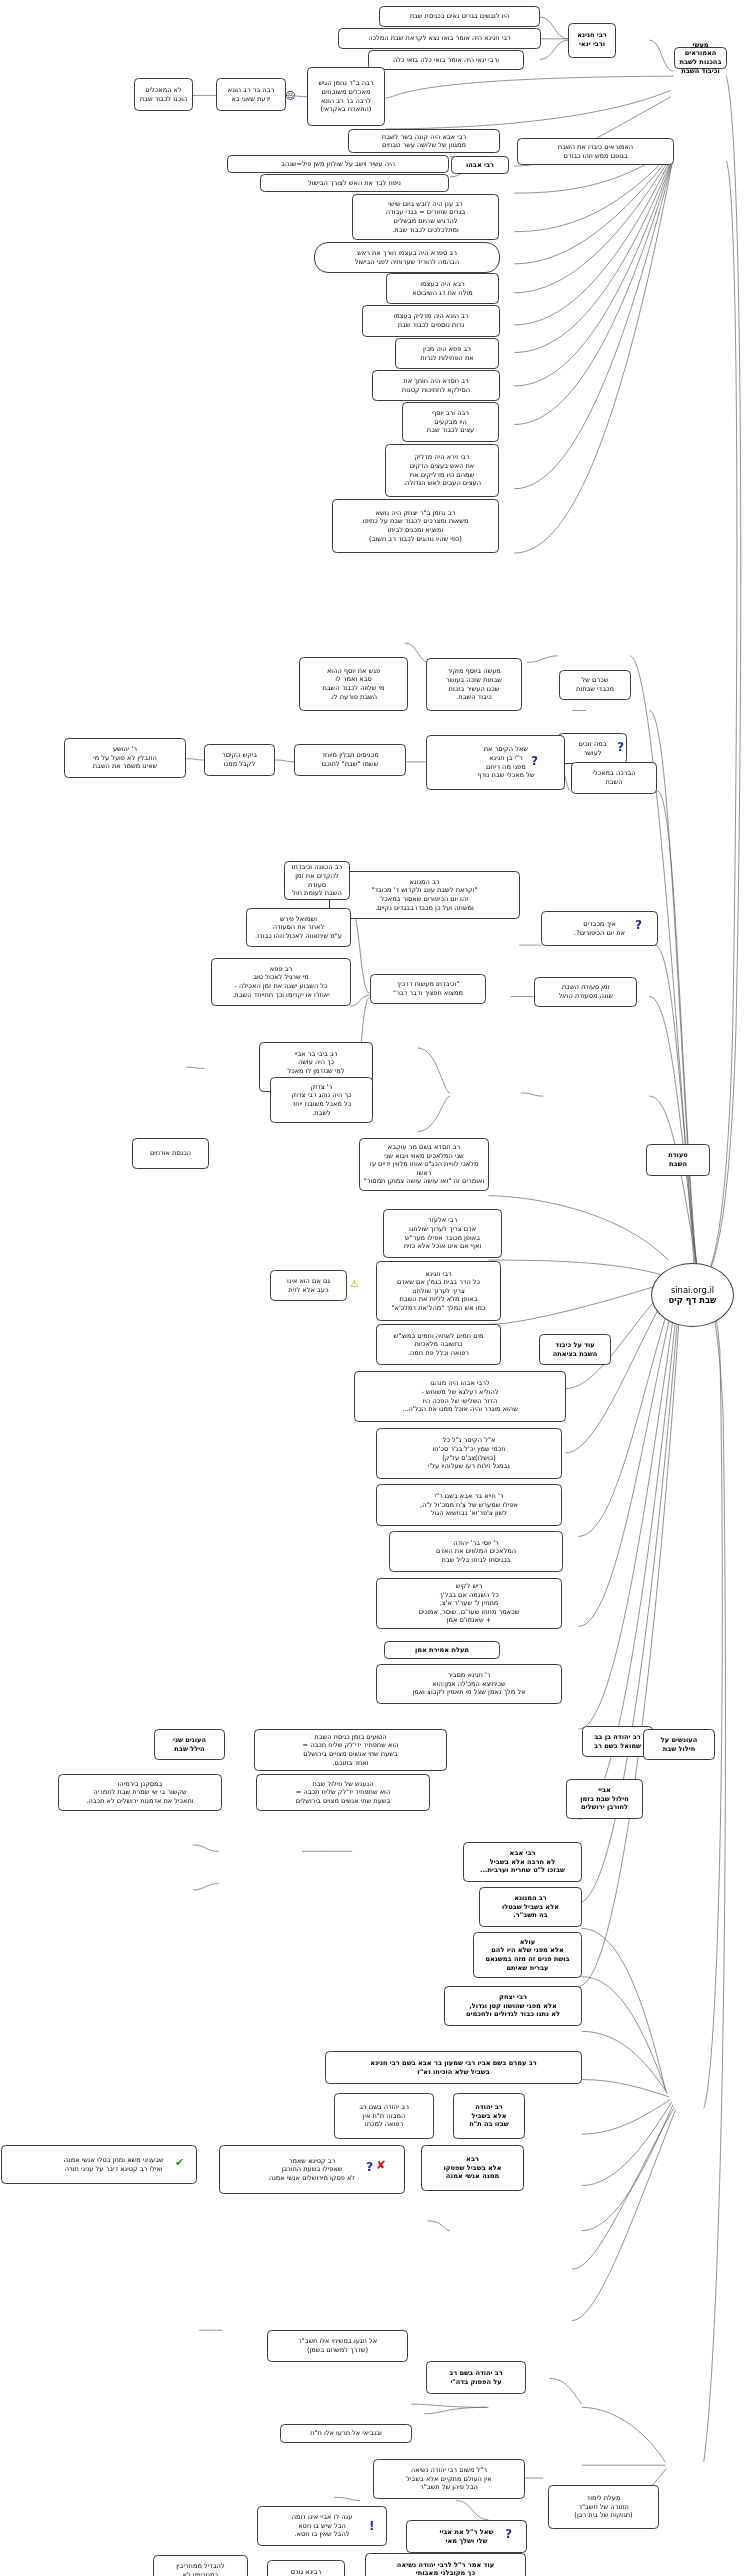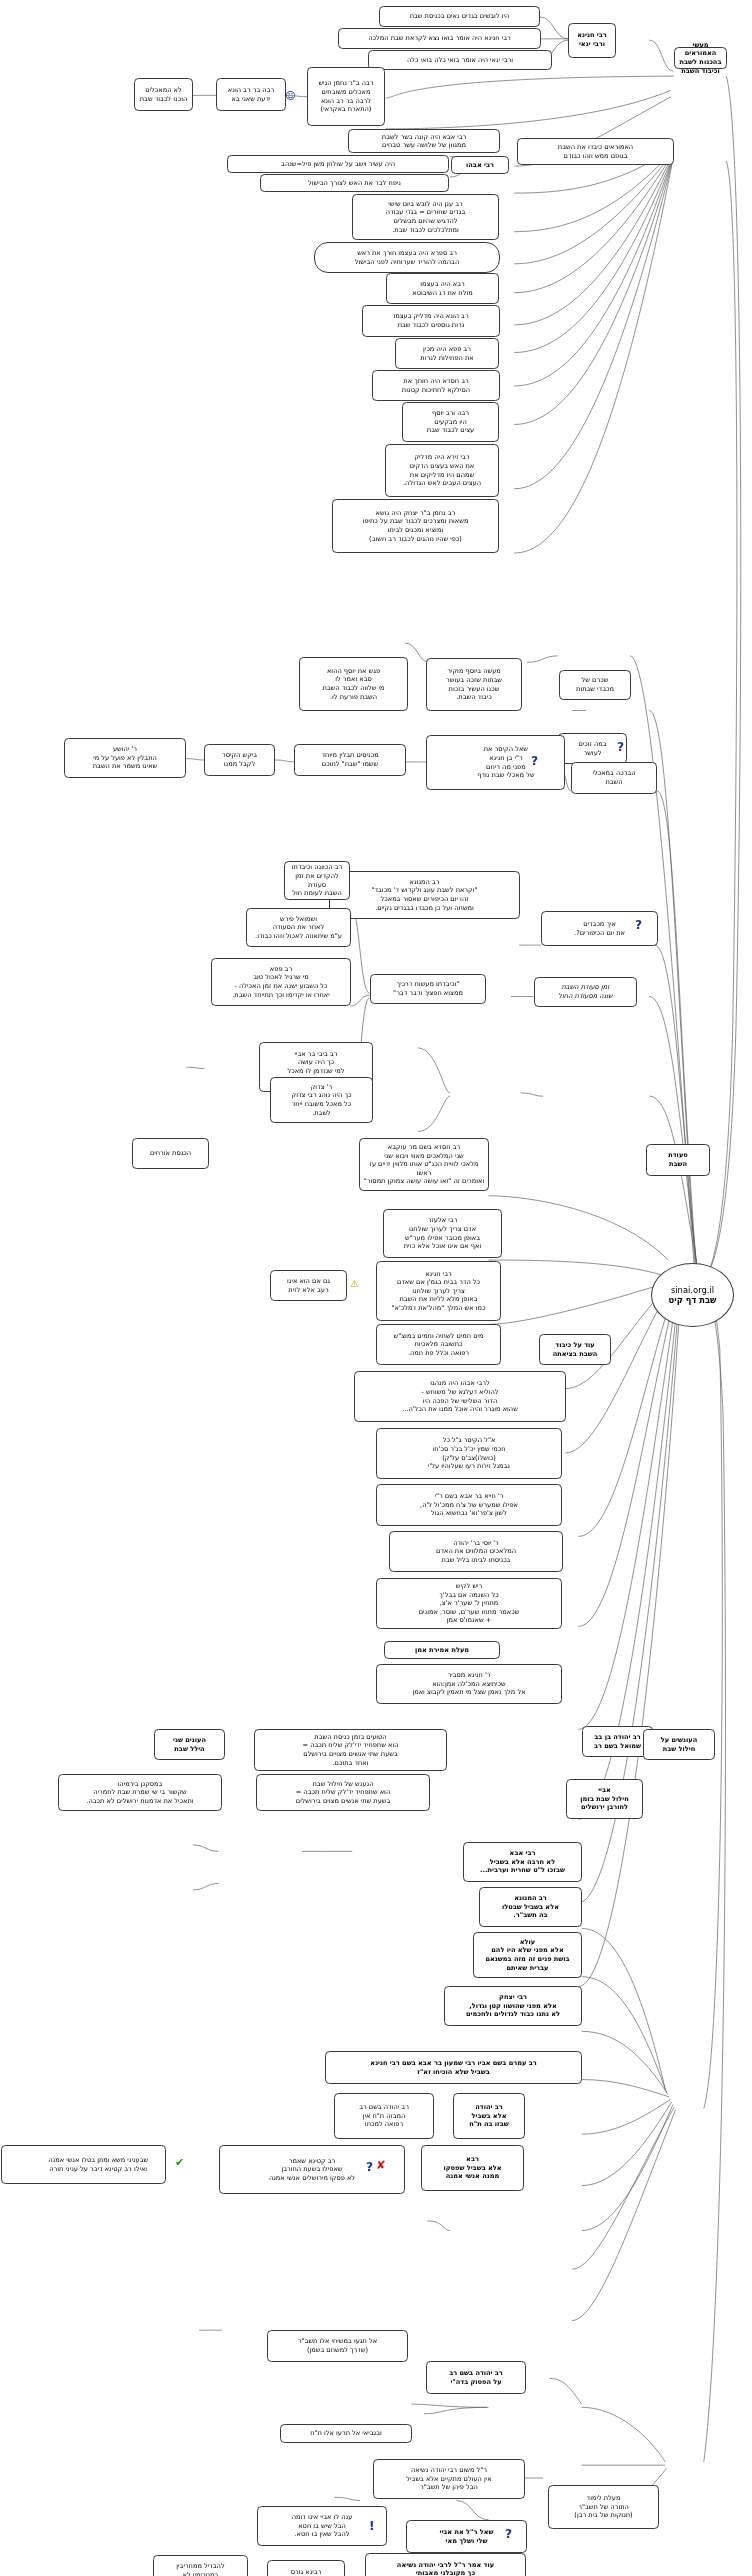--- a/index.html
+++ b/index.html
@@ -143,21 +143,21 @@
     <path d="M520,3885 C545,3885 545,3890 560,3890"></path>
     <path d="M710,3890 C735,3890 735,3920 760,3920"></path>
     <path d="M660,3755 C690,3755 690,3745 760,3745"></path>
     <path d="M855,3700 C880,3700 890,3720 905,3740"></path>
     <path d="M640,3740 C670,3740 690,3745 758,3745"></path>
   </g>
 </svg>
 
 <div class="node" style="left:379px;top:6.4px;width:161px;height:20.6px;">היו לובשים בגדים נאים בכניסת שבת</div>
 <div class="node" style="left:338px;top:28px;width:203px;height:21px;">רבי חנינא היה אומר בואו נצא לקראת שבת המלכה</div>
-<div class="node" style="left:368px;top:50px;width:184px;height:20px;text-align:right;">ורבי ינאי היה אומר בואי כלה בואי כלה</div>
+<div class="node" style="left:368px;top:50px;width:156px;height:20px;text-align:right;">ורבי ינאי היה אומר בואי כלה בואי כלה</div>
 <div class="node bold" style="left:568px;top:22.5px;width:48px;height:35px;">רבי חנינא
 ורבי ינאי</div>
 <div class="node bold" style="left:674px;top:47px;width:53px;height:22px;">מעשי האמוראים
 בהכנות לשבת
 וכיבוד השבת</div>
 
 <div class="node" style="left:134px;top:78px;width:59px;height:33px;">לא המאכלים
 הוכנו לכבוד שבת</div>
 <div class="node" style="left:216px;top:78px;width:70px;height:33px;">רבה בר רב הונא
 ידעת שאני בא</div>
@@ -370,21 +370,21 @@
 <div class="node" style="left:219px;top:2465px;width:0;height:0;opacity:0;">רב קטינא שאמר
 שאפילו בשעת החורבן
 לא פסקו מירושלים אנשי אמנה</div>
 
 <div class="node" style="left:219px;top:2145px;width:186px;height:49px;">רב קטינא שאמר
 שאפילו בשעת החורבן
 לא פסקו מירושלים אנשי אמנה</div>
 
 <div class="node" style="left:1.3px;top:2472px;width:0;height:0;opacity:0;">שבעניני משא ומתן בטלו אנשי אמנה
 ואילו רב קטינא דיבר על עניני תורה</div>
-<div class="node" style="left:1.3px;top:2145px;width:165px;height:39px;padding-left:32px;">שבעניני משא ומתן בטלו אנשי אמנה
+<div class="node" style="left:1.3px;top:2145px;width:196px;height:39px;padding-left:32px;">שבעניני משא ומתן בטלו אנשי אמנה
 ואילו רב קטינא דיבר על עניני תורה</div>
 <span class="icon check" style="left:175px;top:2157px;">✔</span>
 <span class="icon q" style="left:366px;top:2161px;">?</span>
 <span class="icon x" style="left:376px;top:2160px;">✘</span>
 <div class="node bold" style="left:421px;top:2145px;width:103px;height:46px;">רבא
 אלא בשביל שפסקו
 ממנה אנשי אמנה</div>
 
 <div class="node" style="left:267px;top:2330px;width:141px;height:32px;">אל תגעו במשיחי אלו תשב"ר
 (שדרך למשחם בשמן)</div>

